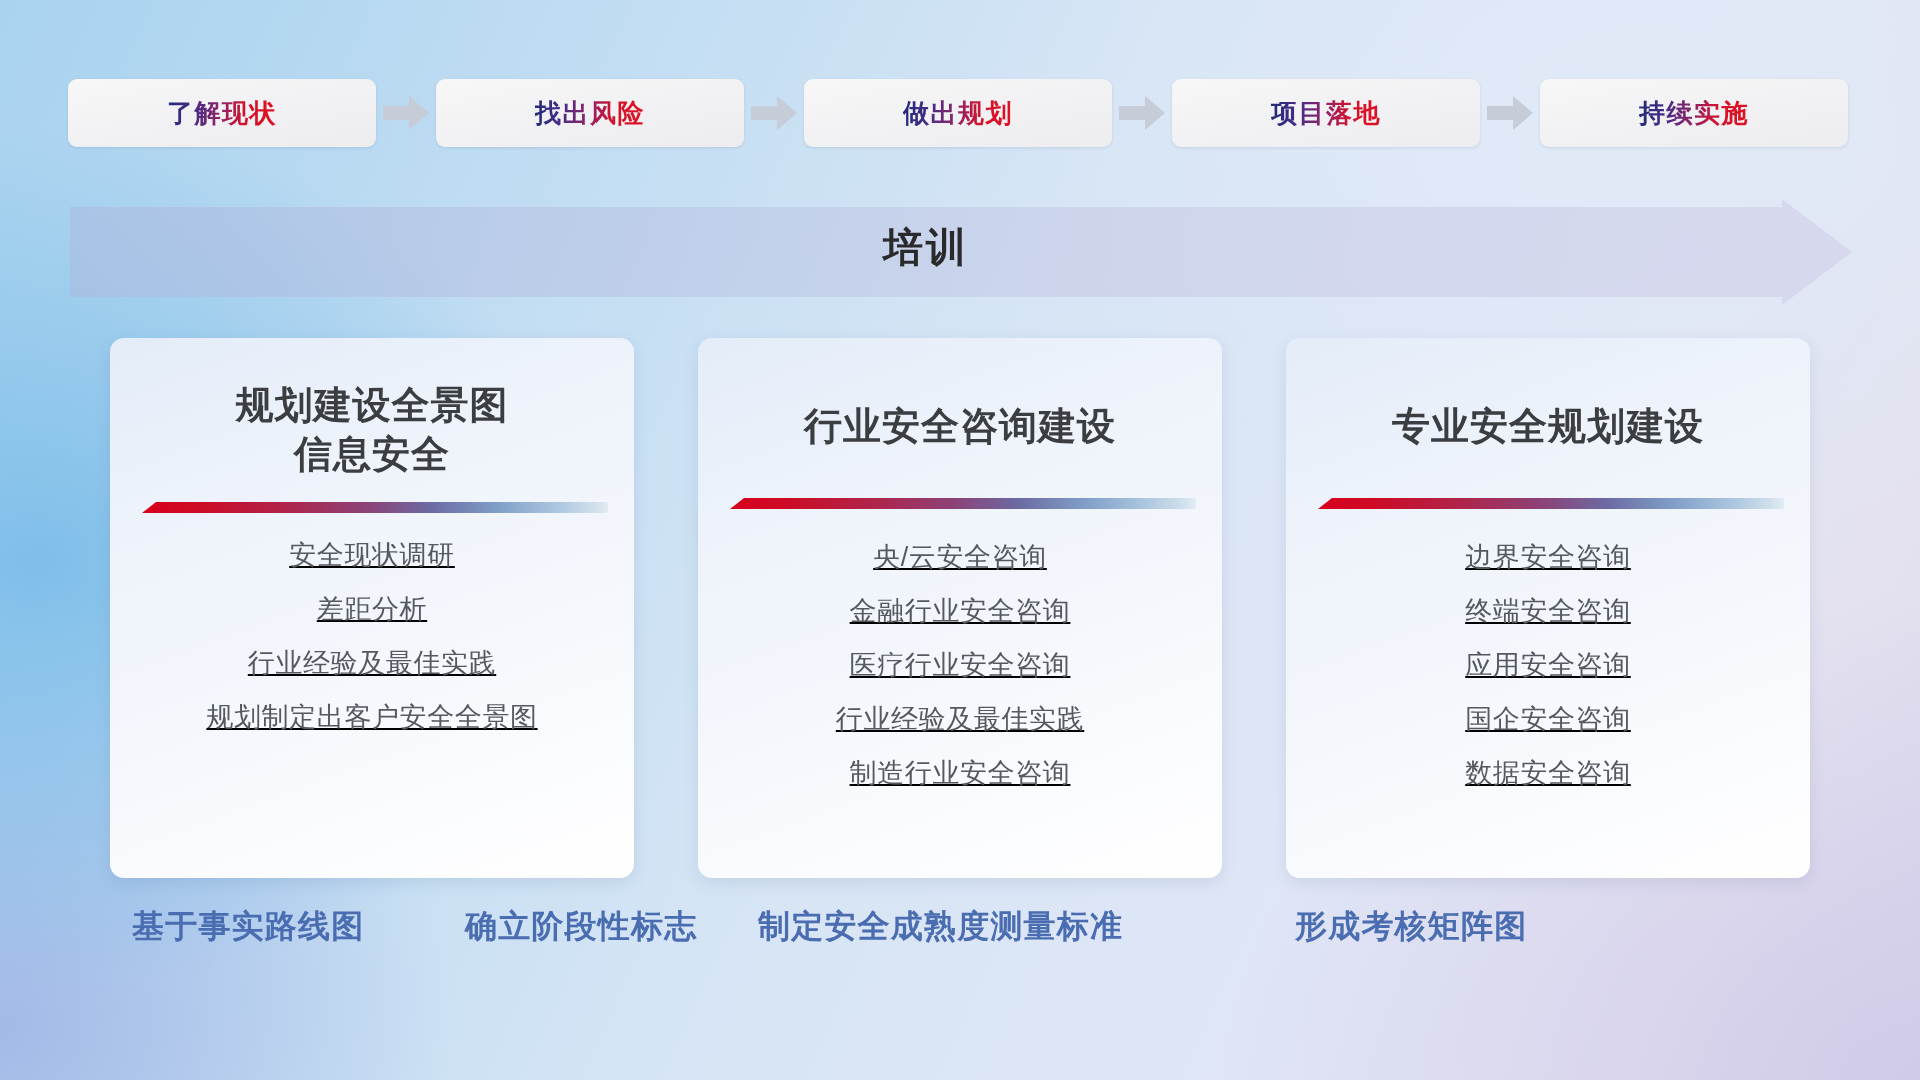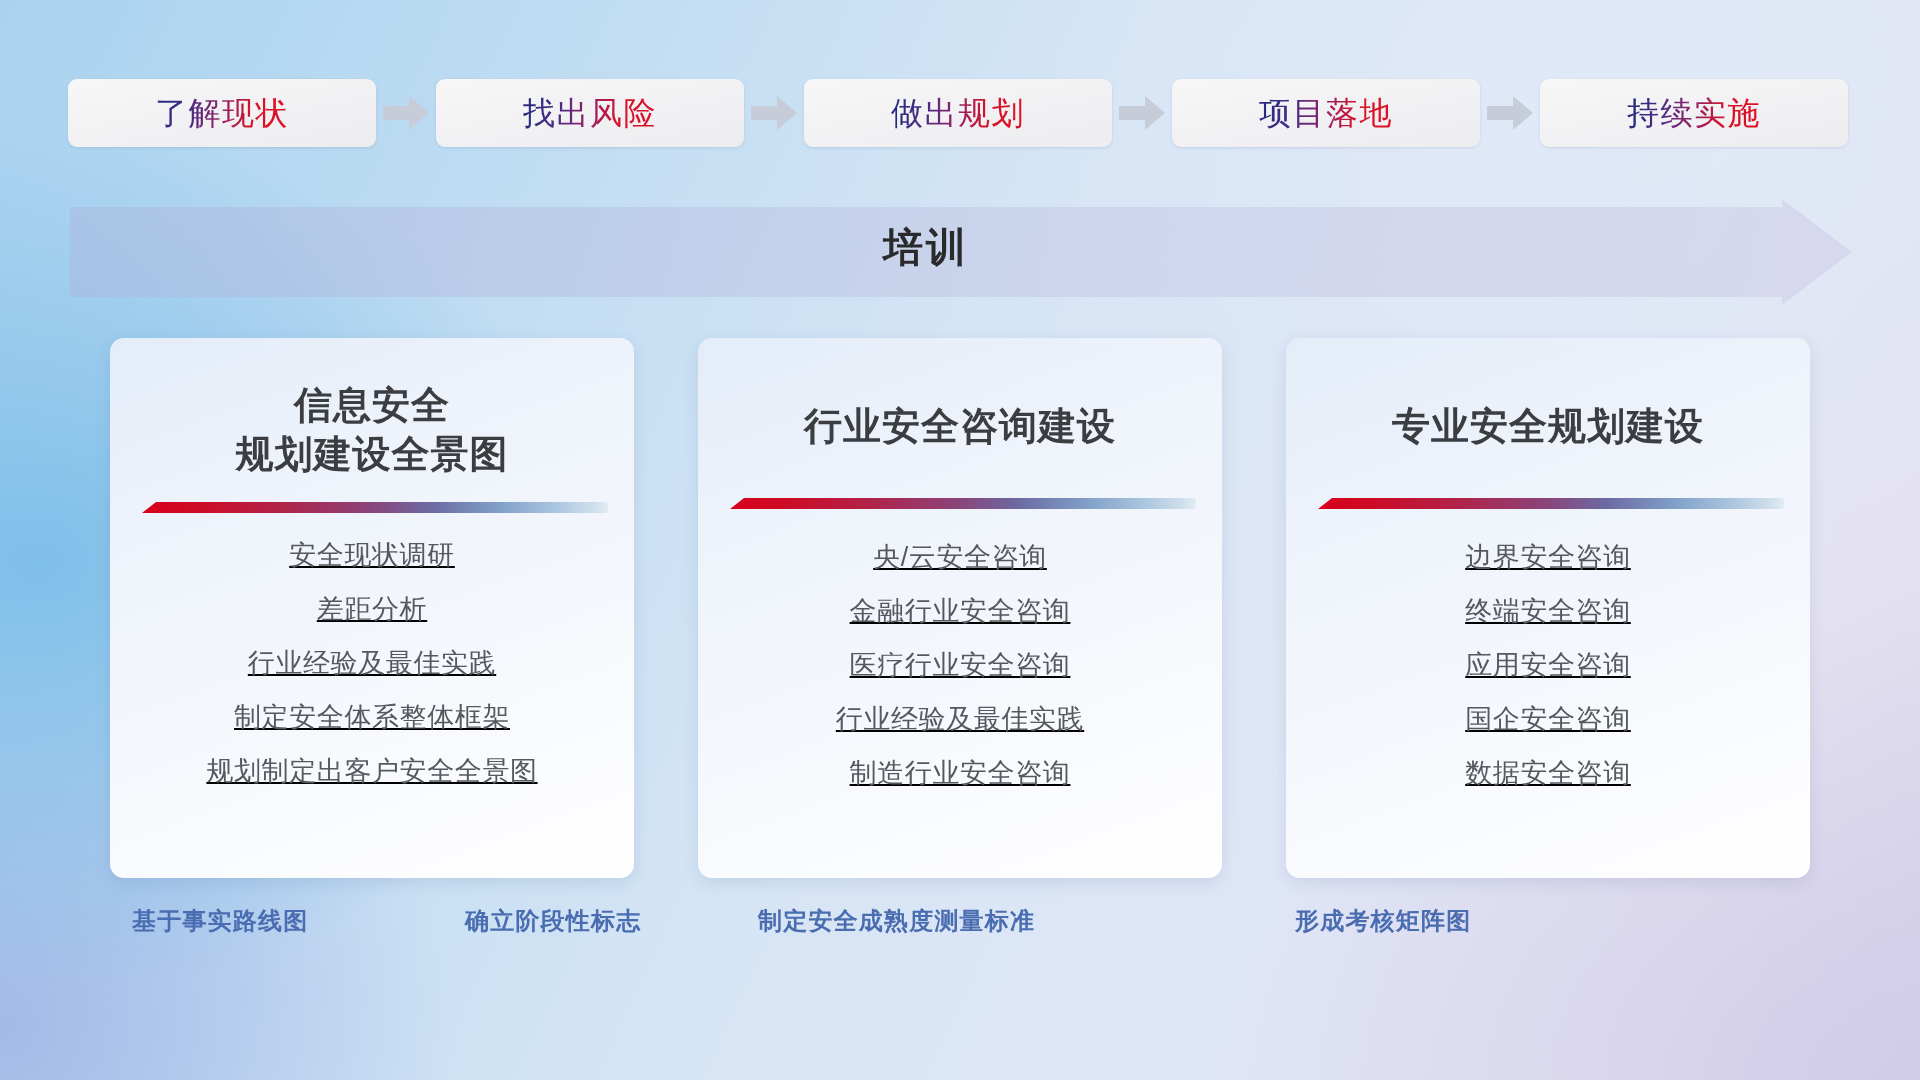--- a/index.html
+++ b/index.html
@@ -49,22 +49,22 @@
   
   .step-box::before {
     content: "";
     position: absolute;
     inset: -1.6px;
     border-radius: 10.5px;
     background: linear-gradient(168deg, #3b4f9e 0%, #4a53a0 18%, #8c3f7a 48%, #cf1433 72%, #d9122c 100%);
     z-index: -1;
   }
   .step-label {
-    font-size: 32px;
-    font-weight: 400;
+    font-size: 26px;
+    font-weight: 700;
     letter-spacing: 1.5px;
     background: linear-gradient(96deg, #1f2b7a 0%, #4a2c86 26%, #9b2060 52%, #d51229 72%, #e01023 100%);
     -webkit-background-clip: text;
     background-clip: text;
     color: transparent;
     -webkit-text-fill-color: transparent;
     line-height: 1;
     text-align: center;
   }
   .step-arrow {
@@ -195,21 +195,21 @@
   #footer {
     position: absolute;
     left: 110px;
     top: 905px;
     width: 1700px;
     height: 46px;
   }
   .foot-label {
     position: absolute;
     top: 0;
-    font-size: 24px;
+    font-size: 32px;
     font-weight: 700;
     color: #4a6cb0;
     letter-spacing: 1.2px;
     white-space: nowrap;
   }
   .fl0 { left: 22px; }
   .fl1 { left: 355px; }
   .fl2 { left: 648px; }
   .fl3 { left: 1185px; }
 </style>
@@ -265,32 +265,31 @@
     <div class="band"></div>
     <div class="tip"></div>
     <div class="banner-title">培训</div>
   </div>
 
   <div id="cards">
 
     <div class="card one">
       <div class="card-title">
         <div>
+          <span class="t-line">规划建设全景图</span>
           <span class="t-line">信息安全</span>
-          <span class="t-line">规划建设全景图</span>
         </div>
       </div>
       <div class="divider-wrap">
         <div class="divider"></div>
       </div>
       <ul class="card-list">
         <li>安全现状调研</li>
         <li>差距分析</li>
         <li>行业经验及最佳实践</li>
-        <li>制定安全体系整体框架</li>
         <li>规划制定出客户安全全景图</li>
       </ul>
     </div>
 
     <div class="card two">
       <div class="card-title">
         <div>
           <span class="t-line">行业安全咨询建设</span>
         </div>
       </div>

